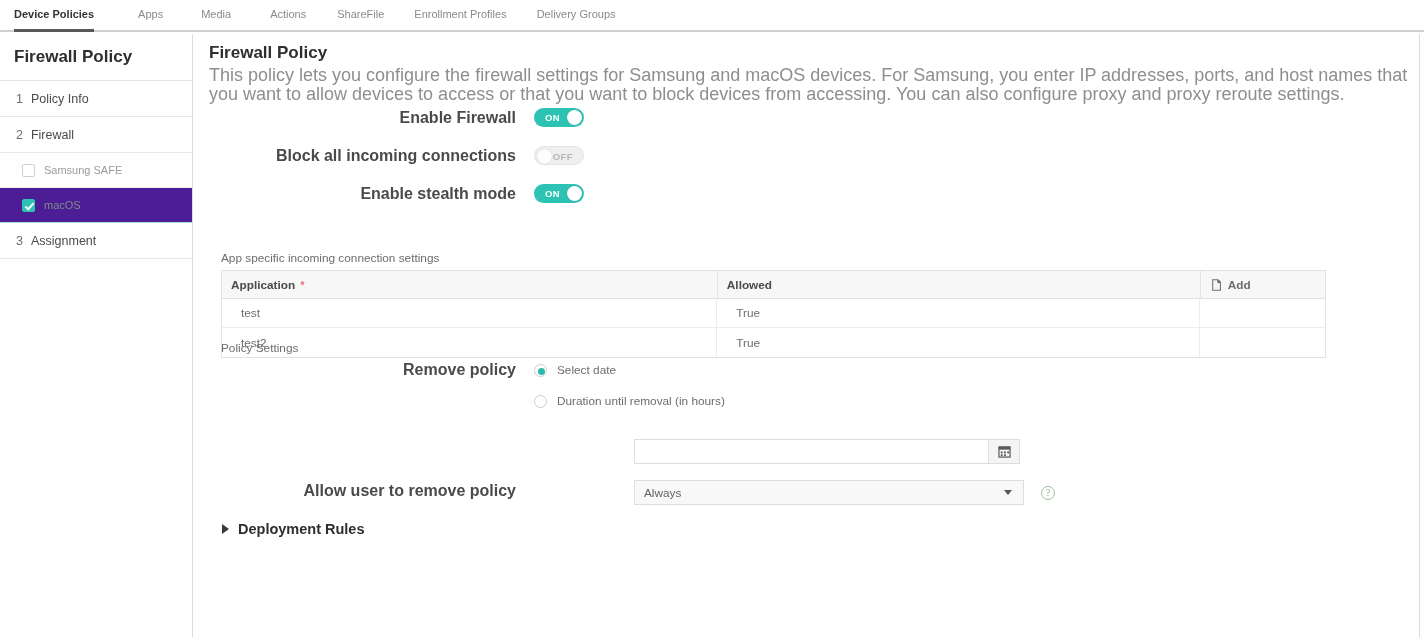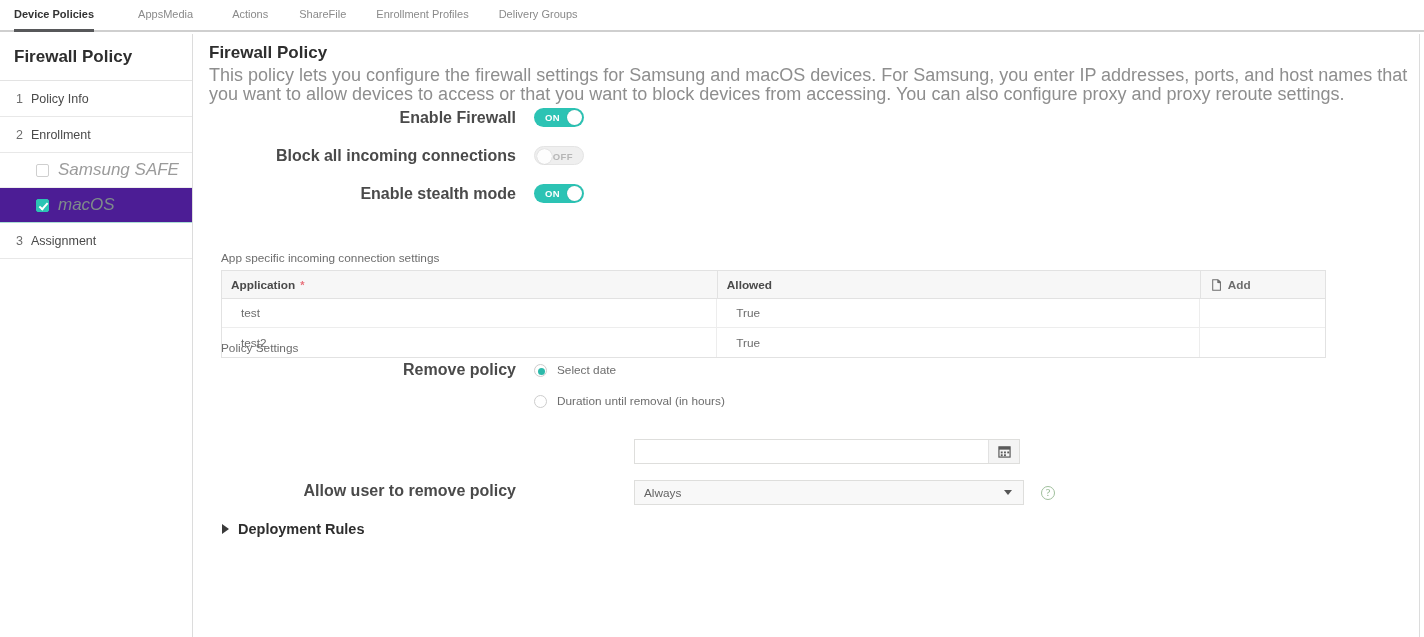--- a/index.html
+++ b/index.html
@@ -61,26 +61,25 @@
     padding-left: 16px;
     font-size: 12.5px;
     color: #4a4a4a;
     border-bottom: 1px solid #e8e8e8;
     cursor: pointer;
   }
   .side-item .num { color: #6d6d6d; margin-right: 8px; }
   .side-sub {
     height: 35px;
     display: flex; align-items: center;
-    padding-left: 36px;
-    font-size: 17px;
+    padding-left: 22px;
+    font-size: 11px;
     color: #9b9b9b;
     border-bottom: 1px solid #eee;
     cursor: pointer;
-    font-style: italic;
   }
   .side-sub.selected {
     background: #4c1d95;
     color: #7e8c8a;
     border-bottom: 1px solid #a9ded5;
   }
   .cbox {
     width: 13px; height: 13px;
     border: 1px solid #cfcfcf;
     border-radius: 2px;
@@ -300,39 +299,39 @@
   }
   .deploy-lbl { font-size: 14.5px; font-weight: bold; color: #2e2e2e; }
 </style>
 </head>
 <body>
 
 <div class="tabbar">
   <div class="tabbar-inner">
     <div class="tab active" style="margin-left:14px;"><span>Device Policies</span></div>
     <div class="tab" style="margin-left:44px;"><span>Apps</span></div>
-    <div class="tab" style=""><span>Media</span></div>
+    <div class="tab" style="margin-left:38px;"><span>Media</span></div>
     <div class="tab" style="margin-left:39px;"><span>Actions</span></div>
     <div class="tab" style="margin-left:31px;"><span>ShareFile</span></div>
     <div class="tab" style="margin-left:30px;"><span>Enrollment Profiles</span></div>
     <div class="tab" style="margin-left:30px;"><span>Delivery Groups</span></div>
   </div>
 </div>
 
 <div class="sidebar">
   <div class="sidebar-title">Firewall Policy</div>
 
   <div class="side-item">
     <span class="num">1</span>
     <span>Policy Info</span>
   </div>
 
   <div class="side-item">
     <span class="num">2</span>
-    <span>Enrollment</span>
+    <span>Firewall</span>
   </div>
 
   <div class="side-sub">
     <span class="cbox"></span>
     <span>Samsung SAFE</span>
   </div>
 
   <div class="side-sub selected">
     <span class="cbox checked"></span>
     <span>macOS</span>

